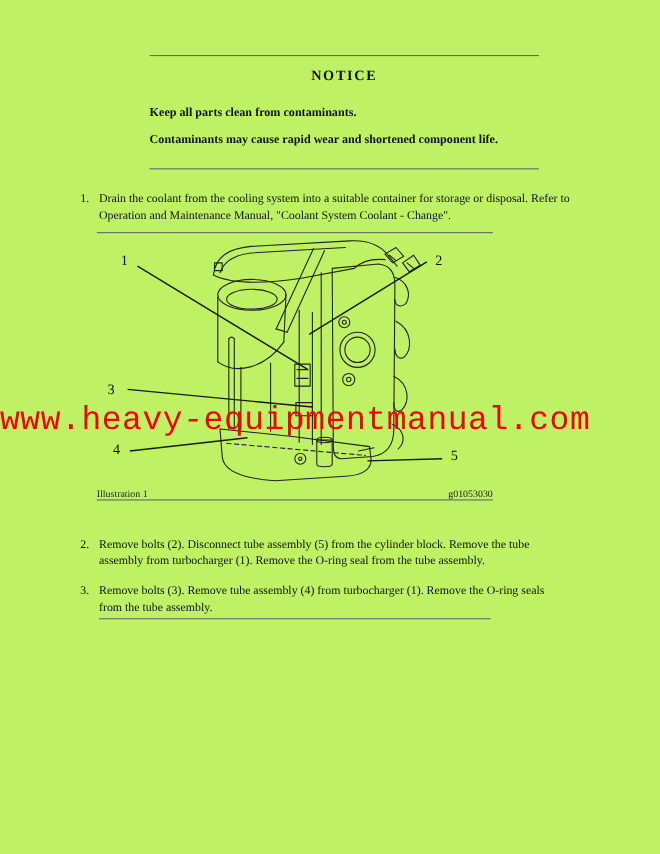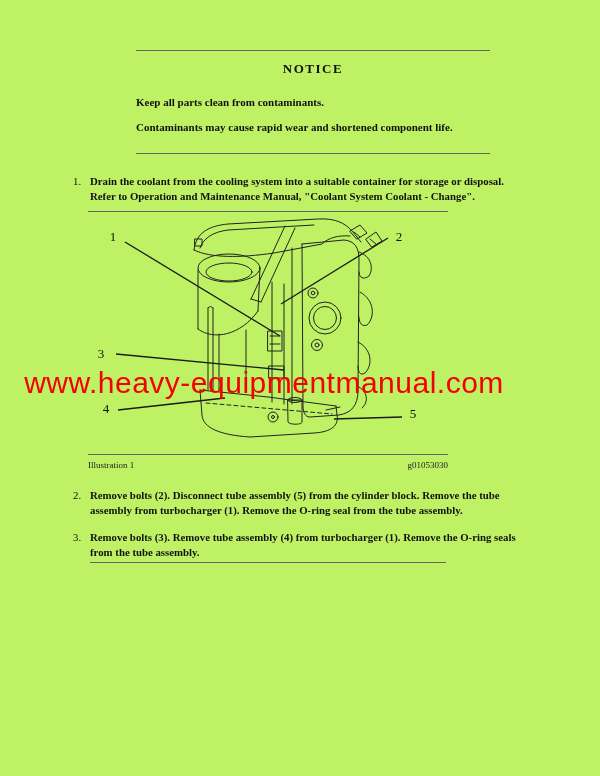--- a/index.html
+++ b/index.html
@@ -10,34 +10,34 @@
   .rule{position:absolute;height:0;border:none;border-top:1px solid #666;margin:0;}
   
   .notice-title{
     position:absolute;left:136px;top:61px;width:354px;text-align:center;
     font-weight:bold;font-size:13px;letter-spacing:1.5px;
   }
   .notice-line{position:absolute;left:136px;width:354px;font-weight:bold;font-size:11px;line-height:14px;}
   
   .step{position:absolute;left:73px;width:445px;display:flex;font-size:10.8px;line-height:15px;}
   .step-num{width:17px;flex:0 0 17px;}
-  .step-text{flex:1;max-width:430px;font-weight:bold;}
+  .step-text{flex:1;max-width:430px;}
   
   .illus-svg{position:absolute;left:88px;top:214px;width:360px;height:240px;}
   .illus-svg .art{stroke:#222;fill:none;stroke-width:1;stroke-linejoin:round;stroke-linecap:round;}
   .illus-svg .leader{stroke:#1a1a1a;fill:none;stroke-width:1.3;}
   .illus-svg text{font-family:"Liberation Serif","DejaVu Serif",serif;font-size:13px;fill:#111;}
   .caption-row{
-    position:absolute;left:88px;top:460px;width:360px;display:flex;justify-content:space-between;
+    position:absolute;left:88px;top:444px;width:360px;display:flex;justify-content:space-between;
     font-size:9px;color:#222;
   }
   
   .watermark{
     position:absolute;left:0;top:366px;width:528px;text-align:center;
-    font-family:Liberation Sans, sans-serif;
+    font-family:Liberation Mono, monospace;
     font-size:30px;letter-spacing:0.5px;white-space:nowrap;z-index:5;
   }
 </style>
 </head>
 <body>
 
 <div class="page">
 
   <hr class="rule" style="left:136px;top:50px;width:354px;">
   <div class="notice-title">NOTICE</div>

